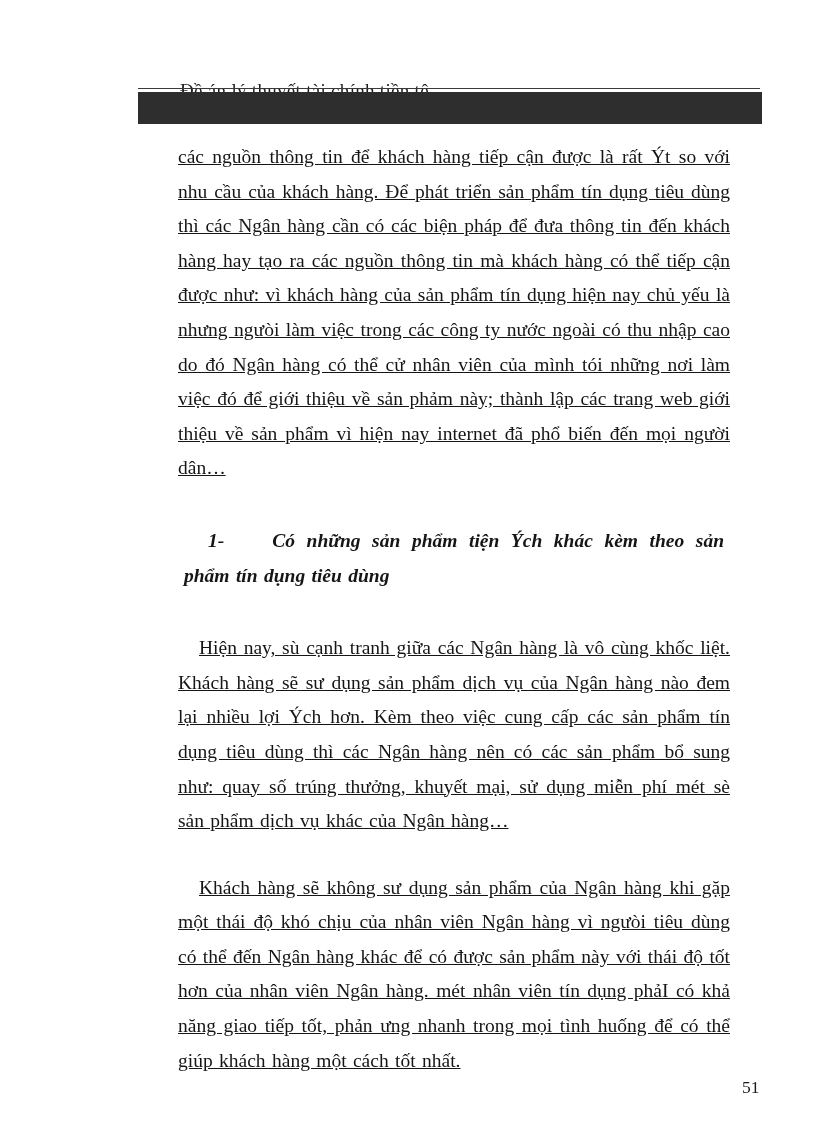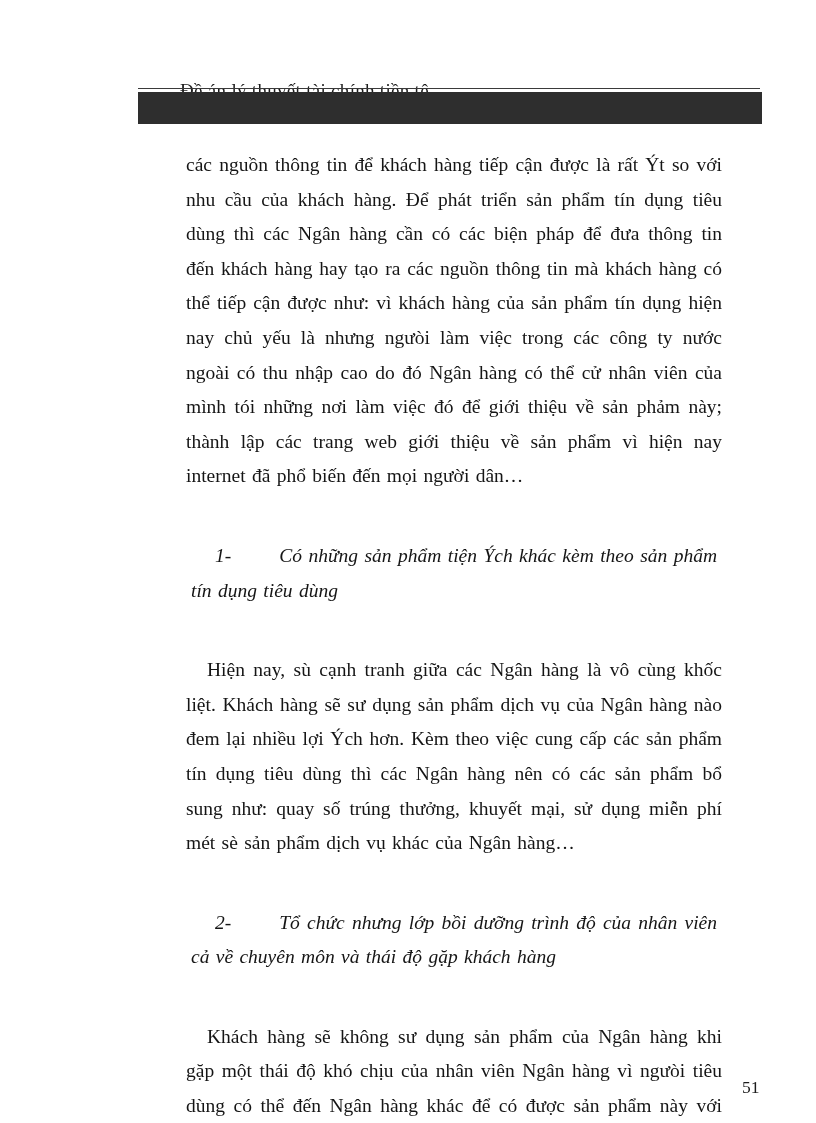--- a/index.html
+++ b/index.html
@@ -28,27 +28,28 @@
     position: absolute; left: 122px; top: 76px; width: 624px;
     height: 3px; background: #2e2e2e;
   }
   .content {
     position: absolute; left: 130px; top: 92px; width: 616px;
     font-size: 19.5px; line-height: 34.6px;
     color: #151515;
     text-align: justify;
     word-spacing: 1.5px;
   }
-  .para { margin: 8px; }
+  .para { margin: 0; text-decoration: underline; }
   .para.indent { text-indent: 21px; }
   .list-item {
-    margin: 13px;
+    margin: 6px;
     font-style: italic;
     text-indent: 8px;
     text-align: justify;
+    font-weight: bold;
   }
   .list-item .marker { margin-right: 16px; }
   .page-number {
     position: absolute; left: 710px; top: 1045px; width: 70px;
     text-align: left;
     font-size: 17.5px; color: #1c1c1c;
   }
   .footer-dotted-line {
     position: absolute; left: 0; top: 1117px; width: 816px; height: 0;
     border-bottom: 2px dotted #f291d2;
@@ -66,21 +67,20 @@
   <div class="header-rule-thick"></div>
 
   <div class="content">
 
     <p class="para">các nguồn thông tin để khách hàng tiếp cận được là rất Ýt so với nhu cầu của khách hàng. Để phát triển sản phẩm tín dụng tiêu dùng thì các Ngân hàng cần có các biện pháp để đưa thông tin đến khách hàng hay tạo ra các nguồn thông tin mà khách hàng có thể tiếp cận được như: vì khách hàng của sản phẩm tín dụng hiện nay chủ yếu là nhưng ngưòi làm việc trong các công ty nước ngoài có thu nhập cao do đó Ngân hàng có thể cử nhân viên của mình tói những nơi làm việc đó để giới thiệu về sản phảm này; thành lập các trang web giới thiệu về sản phẩm vì hiện nay internet đã phổ biến đến mọi người dân…</p>
 
     <p class="list-item"><span class="marker">1-</span><span>Có những sản phẩm tiện Ých khác kèm theo sản phẩm tín dụng tiêu dùng</span></p>
 
     <p class="para indent">Hiện nay, sù cạnh tranh giữa các Ngân hàng là vô cùng khốc liệt. Khách hàng sẽ sư dụng sản phẩm dịch vụ của Ngân hàng nào đem lại nhiều lợi Ých hơn. Kèm theo việc cung cấp các sản phẩm tín dụng tiêu dùng thì các Ngân hàng nên có các sản phẩm bổ sung như: quay số trúng thưởng, khuyết mại, sử dụng miễn phí mét sè sản phẩm dịch vụ khác của Ngân hàng…</p>
 
-    <p class="list-item"><span class="marker">2-</span><span>Tổ chức nhưng lớp bồi dưỡng trình độ của nhân viên cả về chuyên môn và thái độ gặp khách hàng</span></p>
 
     <p class="para indent">Khách hàng sẽ không sư dụng sản phẩm của Ngân hàng khi gặp một thái độ khó chịu của nhân viên Ngân hàng vì ngưòi tiêu dùng có thể đến Ngân hàng khác để có được sản phẩm này với thái độ tốt hơn của nhân viên Ngân hàng. mét nhân viên tín dụng phảI có khả năng giao tiếp tốt, phản ưng nhanh trong mọi tình huống để có thể giúp khách hàng một cách tốt nhất.</p>
 
   </div>
 
   <div class="page-number">51</div>
 
   <div class="footer-dotted-line"></div>
 
 </div>

